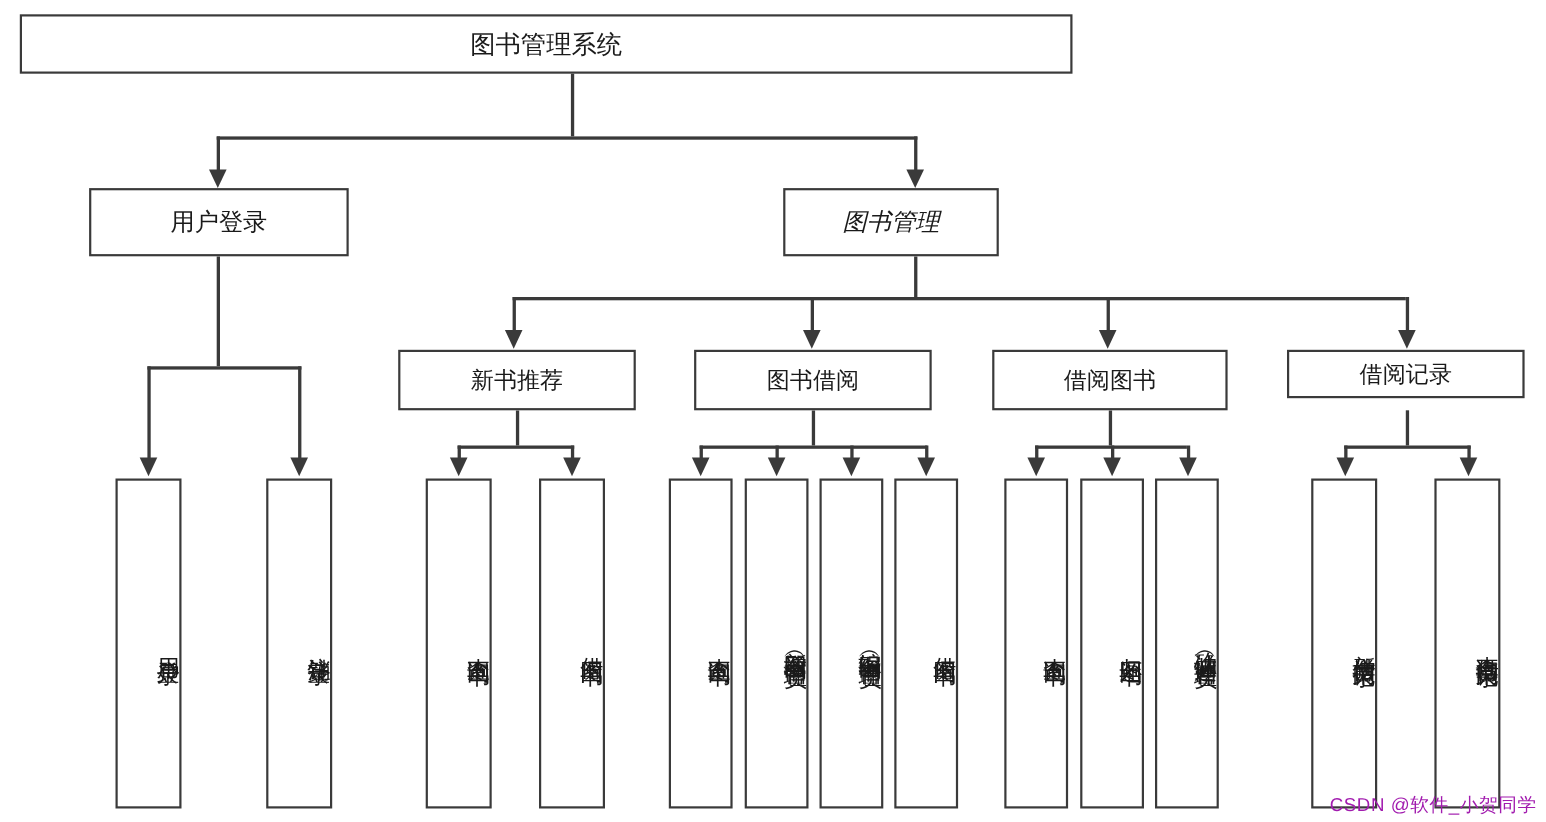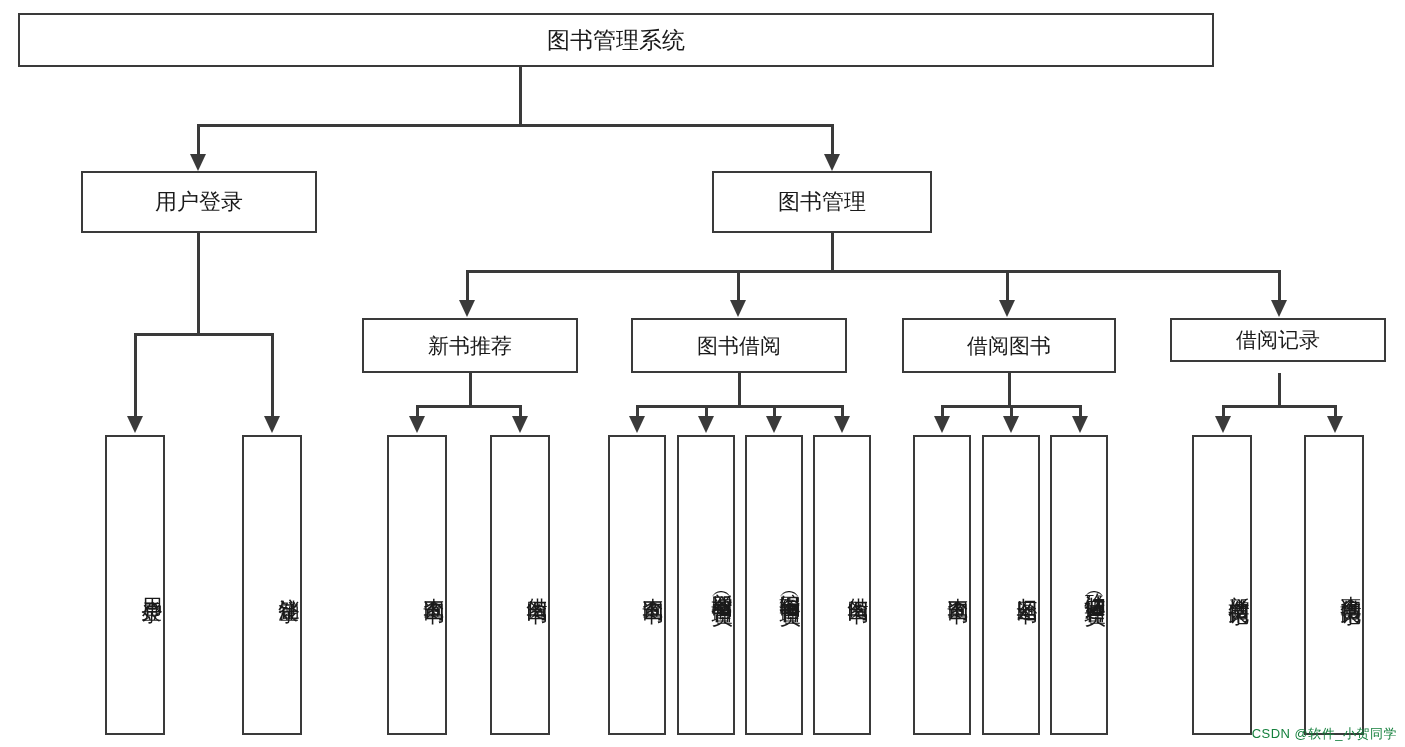--- a/index.html
+++ b/index.html
@@ -64,22 +64,22 @@
     height: 0;
     border-left: 8px solid transparent;
     border-right: 8px solid transparent;
     border-top: 17px solid #3a3a3a;
   }
   
   #watermark {
     position: absolute;
     right: 8px;
     bottom: 4px;
-    font-size: 13px;
-    color: #15803d;
+    font-size: 17px;
+    color: #a21caf;
     letter-spacing: 0.5px;
     white-space: nowrap;
   }
 </style>
 </head>
 <body>
 
 <div id="canvas">
 
   <div class="ln v" style="left:519px; top:66px; height:58px;"></div>
@@ -136,28 +136,28 @@
   <div class="ln v" style="left:1079px; top:405px; height:13px;"></div>
   <div class="arrow" style="left:1072px; top:416px;"></div>
 
   <div class="ln v" style="left:1278px; top:373px; height:32px;"></div>
   <div class="ln h" style="left:1222px; top:405px; width:115px;"></div>
   <div class="ln v" style="left:1222px; top:405px; height:13px;"></div>
   <div class="arrow" style="left:1215px; top:416px;"></div>
   <div class="ln v" style="left:1334px; top:405px; height:13px;"></div>
   <div class="arrow" style="left:1327px; top:416px;"></div>
 
-  <div class="node root" style="left:18px; top:13px; width:1196px; height:54px;">
+  <div class="node root" style="left:18px; top:13px; width:957px; height:54px;">
     <span class="label">图书管理系统</span>
   </div>
 
   <div class="node lvl2" style="left:81px; top:171px; width:236px; height:62px;">
     <span class="label">用户登录</span>
   </div>
-  <div class="node lvl2" style="left:712px; top:171px; width:220px; height:62px;">
+  <div class="node lvl2" style="left:712px; top:171px; width:196px; height:62px;font-style:italic;">
     <span class="label">图书管理</span>
   </div>
 
   <div class="node lvl3" style="left:631px; top:318px; width:216px; height:55px;">
     <span class="label">图书借阅</span>
   </div>
   <div class="node lvl3" style="left:362px; top:318px; width:216px; height:55px;">
     <span class="label">新书推荐</span>
   </div>
   <div class="node lvl3" style="left:902px; top:318px; width:214px; height:55px;">

